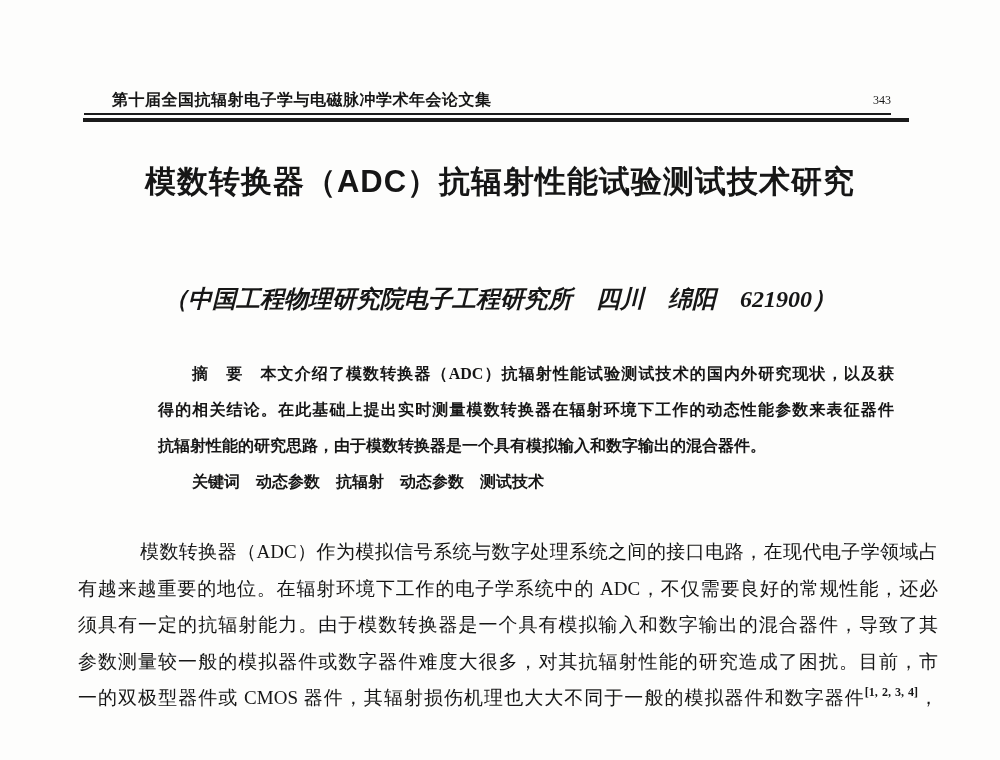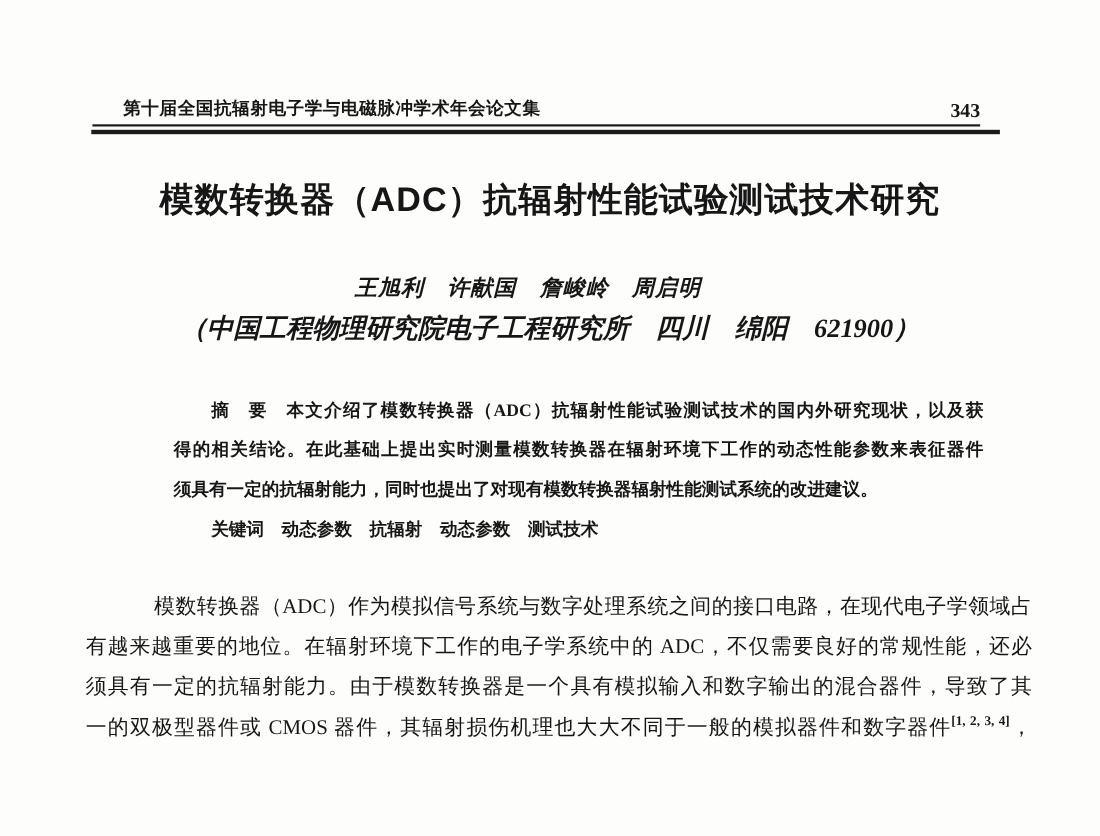--- a/index.html
+++ b/index.html
@@ -28,22 +28,22 @@
   .running-head .head-title {
     font-family: "Liberation Sans", sans-serif;
     font-weight: 700;
     font-size: 16px;
     line-height: 20px;
     padding-left: 28px;
     letter-spacing: 0.5px;
   }
   .running-head .head-pageno {
     font-family: "Liberation Serif", serif;
-    font-weight: 700;
-    font-size: 18px;
+    font-weight: 400;
+    font-size: 12px;
     line-height: 20px;
   }
   .head-rule-thick {
     position: absolute;
     left: 83px;
     top: 118px;
     width: 826px;
     height: 4px;
     background: #1b1b1b;
   }
@@ -141,32 +141,32 @@
 <div class="page">
 
   <div class="running-head">
     <span class="head-title">第十届全国抗辐射电子学与电磁脉冲学术年会论文集</span>
     <span class="head-pageno">343</span>
   </div>
   <div class="head-rule-thick"></div>
 
   <h1 class="paper-title">模数转换器（ADC）抗辐射性能试验测试技术研究</h1>
 
-  <div class="authors-line">王旭利　许献国　詹峻岭　周启明</div>
   <div class="affiliation-line">（中国工程物理研究院电子工程研究所　四川　绵阳　621900）</div>
 
   <section class="abstract-block">
     <div class="a-line indented justified">摘　要　本文介绍了模数转换器（ADC）抗辐射性能试验测试技术的国内外研究现状，以及获</div>
     <div class="a-line justified">得的相关结论。在此基础上提出实时测量模数转换器在辐射环境下工作的动态性能参数来表征器件</div>
-    <div class="a-line">须具有一定的抗辐射能力，同时也提出了对现有模数转换器辐射性能测试系统的改进建议。</div>
+    <div class="a-line">抗辐射性能的研究思路，由于模数转换器是一个具有模拟输入和数字输出的混合器件。</div>
     <div class="a-line indented">关键词　动态参数　抗辐射　动态参数　测试技术</div>
   </section>
 
   <section class="body-text">
     <div class="b-line para-indent">模数转换器（ADC）作为模拟信号系统与数字处理系统之间的接口电路，在现代电子学领域占</div>
     <div class="b-line">有越来越重要的地位。在辐射环境下工作的电子学系统中的 ADC，不仅需要良好的常规性能，还必</div>
     <div class="b-line">须具有一定的抗辐射能力。由于模数转换器是一个具有模拟输入和数字输出的混合器件，导致了其</div>
+    <div class="b-line">参数测量较一般的模拟器件或数字器件难度大很多，对其抗辐射性能的研究造成了困扰。目前，市</div>
     <div class="b-line">
       <span>一的双极型器件或 CMOS 器件，其辐射损伤机理也大大不同于一般的模拟器件和数字器件</span><sup class="cite">[1, 2, 3, 4]</sup><span>，</span>
     </div>
   </section>
 
 </div>
 
 </body></html>

